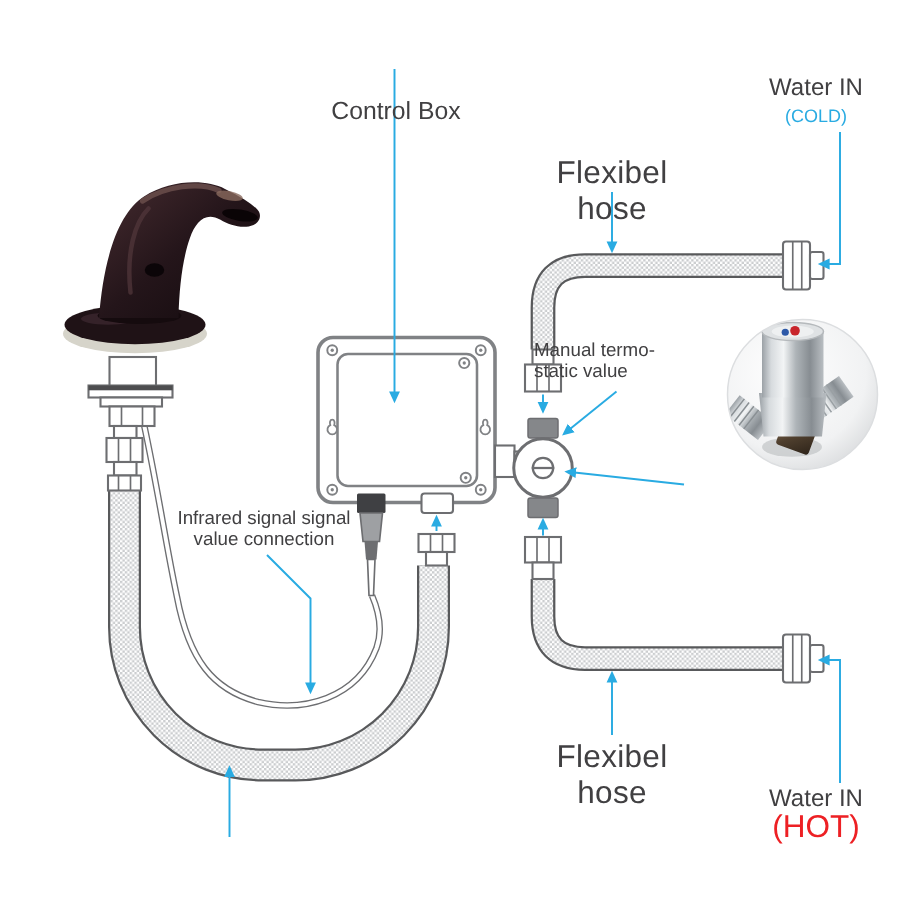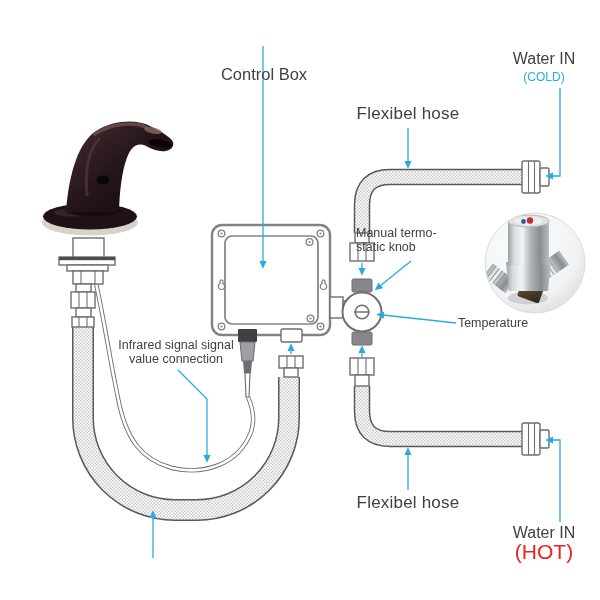--- a/index.html
+++ b/index.html
@@ -8,21 +8,21 @@
     --text:#414042;
     --lineart:#6d6e71;
   }
   html,body{margin:0;padding:0;background:#fff;}
   .stage{
     position:relative;width:600px;height:600px;background:#fff;overflow:hidden;
     font-family:"Liberation Sans", sans-serif;color:var(--text);
   }
   .stage svg.diagram{position:absolute;left:0;top:0;}
   .lbl{position:absolute;color:var(--text);}
-  .lbl-big{font-size:17px;letter-spacing:.2px;}
+  .lbl-big{font-size:21px;letter-spacing:.2px;}
   .lbl-med{font-size:16px;}
   .lbl-sm{font-size:12.5px;line-height:13.5px;}
   .center{text-align:center;}
   .right{text-align:left;}
   .cold-txt{color:var(--accent);font-size:12px;}
   .hot-txt{color:var(--hot);font-size:21px;}
   #lbl-control-box{left:199px;top:21px;width:130px;font-size:16.5px;margin-top:44px;}
   #lbl-water-cold{left:488px;top:49px;width:112px;line-height:19px;}
   #lbl-flexibel-top{left:348px;top:104px;width:120px;}
   #lbl-manual{left:356px;top:227px;width:115px;}
@@ -242,25 +242,24 @@
   <div>Water IN</div>
   <div class="cold-txt">(COLD)</div>
 </div>
 
 <div class="lbl center lbl-big" id="lbl-flexibel-top">
   <span>Flexibel hose</span>
 </div>
 
 <div class="lbl right lbl-sm" id="lbl-manual">
   <div>Manual termo-</div>
-  <div>static knob</div>
+  <div>static value</div>
 </div>
 
 <div class="lbl center lbl-sm" id="lbl-temp">
-  <div>Temperature</div>
 </div>
 
 <div class="lbl center lbl-sm" id="lbl-infrared">
   <div>Infrared signal signal</div>
   <div>value connection</div>
 </div>
 
 <div class="lbl center lbl-big" id="lbl-flexibel-bottom">
   <span>Flexibel hose</span>
 </div>

